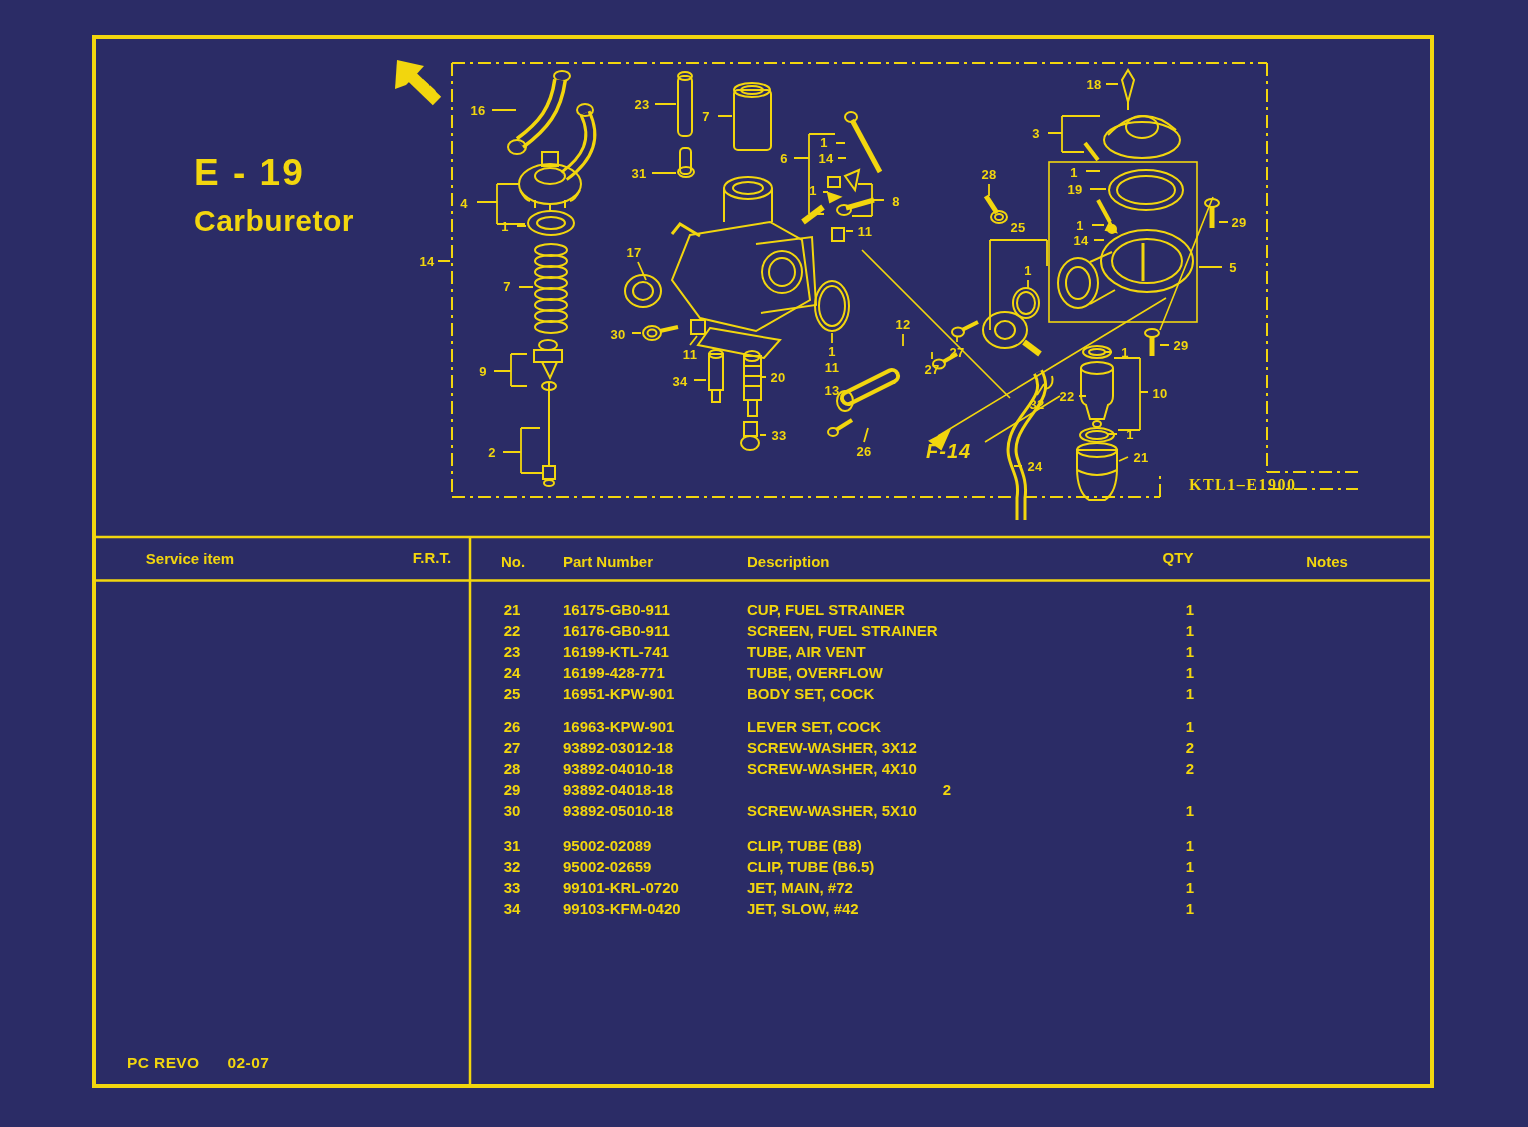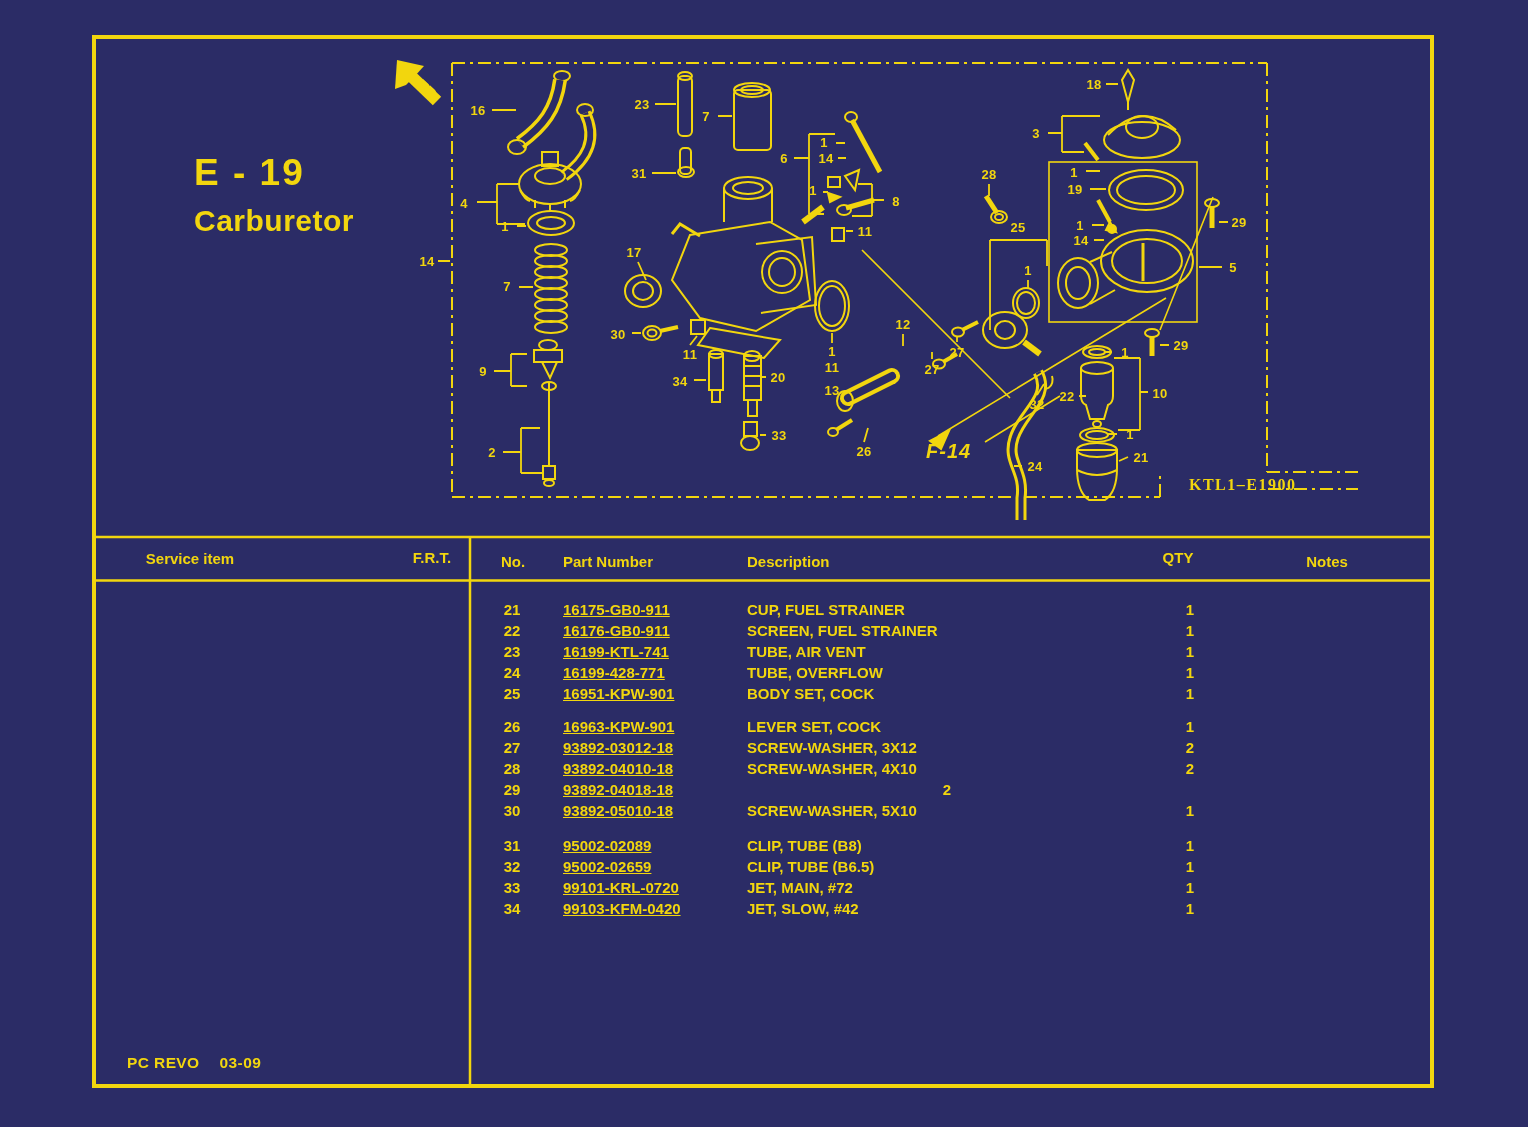--- a/index.html
+++ b/index.html
@@ -15,24 +15,24 @@
   #callouts span{position:absolute;transform:translate(-50%,-50%);font-size:13px;font-weight:bold;
                  letter-spacing:.3px;white-space:nowrap;z-index:2;}
   
   .hdr{position:absolute;z-index:2;font-size:15px;font-weight:bold;white-space:nowrap;}
   .center{transform:translateX(-50%);}
   .rows{position:absolute;left:474px;top:599px;width:956px;z-index:2;}
   .tgroup{position:absolute;left:0;width:100%;}
   .trow{display:grid;grid-template-columns:76px 194px 406px 80px auto;height:21px;line-height:21px;
         font-size:15px;font-weight:bold;white-space:nowrap;}
   .c-no{text-align:center;}
-  .c-part{padding-left:13px;text-decoration:underline;}
+  .c-part{padding-left:13px;}
   .c-desc{padding-left:3px;}
   .c-qty{text-align:center;}
-  .footer{left:127px;top:1054px;font-size:15.5px;font-weight:bold;display:flex;gap:20px;letter-spacing:.4px;justify-content:space-between;}
+  .footer{left:127px;top:1054px;font-size:15.5px;font-weight:bold;display:flex;gap:28px;letter-spacing:.4px;justify-content:space-between;}
 </style>
 </head>
 <body>
 
 <div class="stage">
 
   <svg class="art" width="1528" height="1127" viewBox="0 0 1528 1127">
 
     <g stroke="#F2D60E" fill="none">
       <rect x="94" y="37" width="1338" height="1049" stroke-width="4"></rect>
@@ -388,15 +388,15 @@
           <div class="c-part">99103-KFM-0420</div>
           <div class="c-desc">JET, SLOW, #42</div>
           <div class="c-qty">1</div>
           <div class="c-notes"></div>
         </div>
       </div>
     </div>
 
   <div class="txt footer">
     <span>PC REVO</span>
-    <span>03-09</span>
+    <span>02-07</span>
   </div>
 </div>
 
 </body></html>

